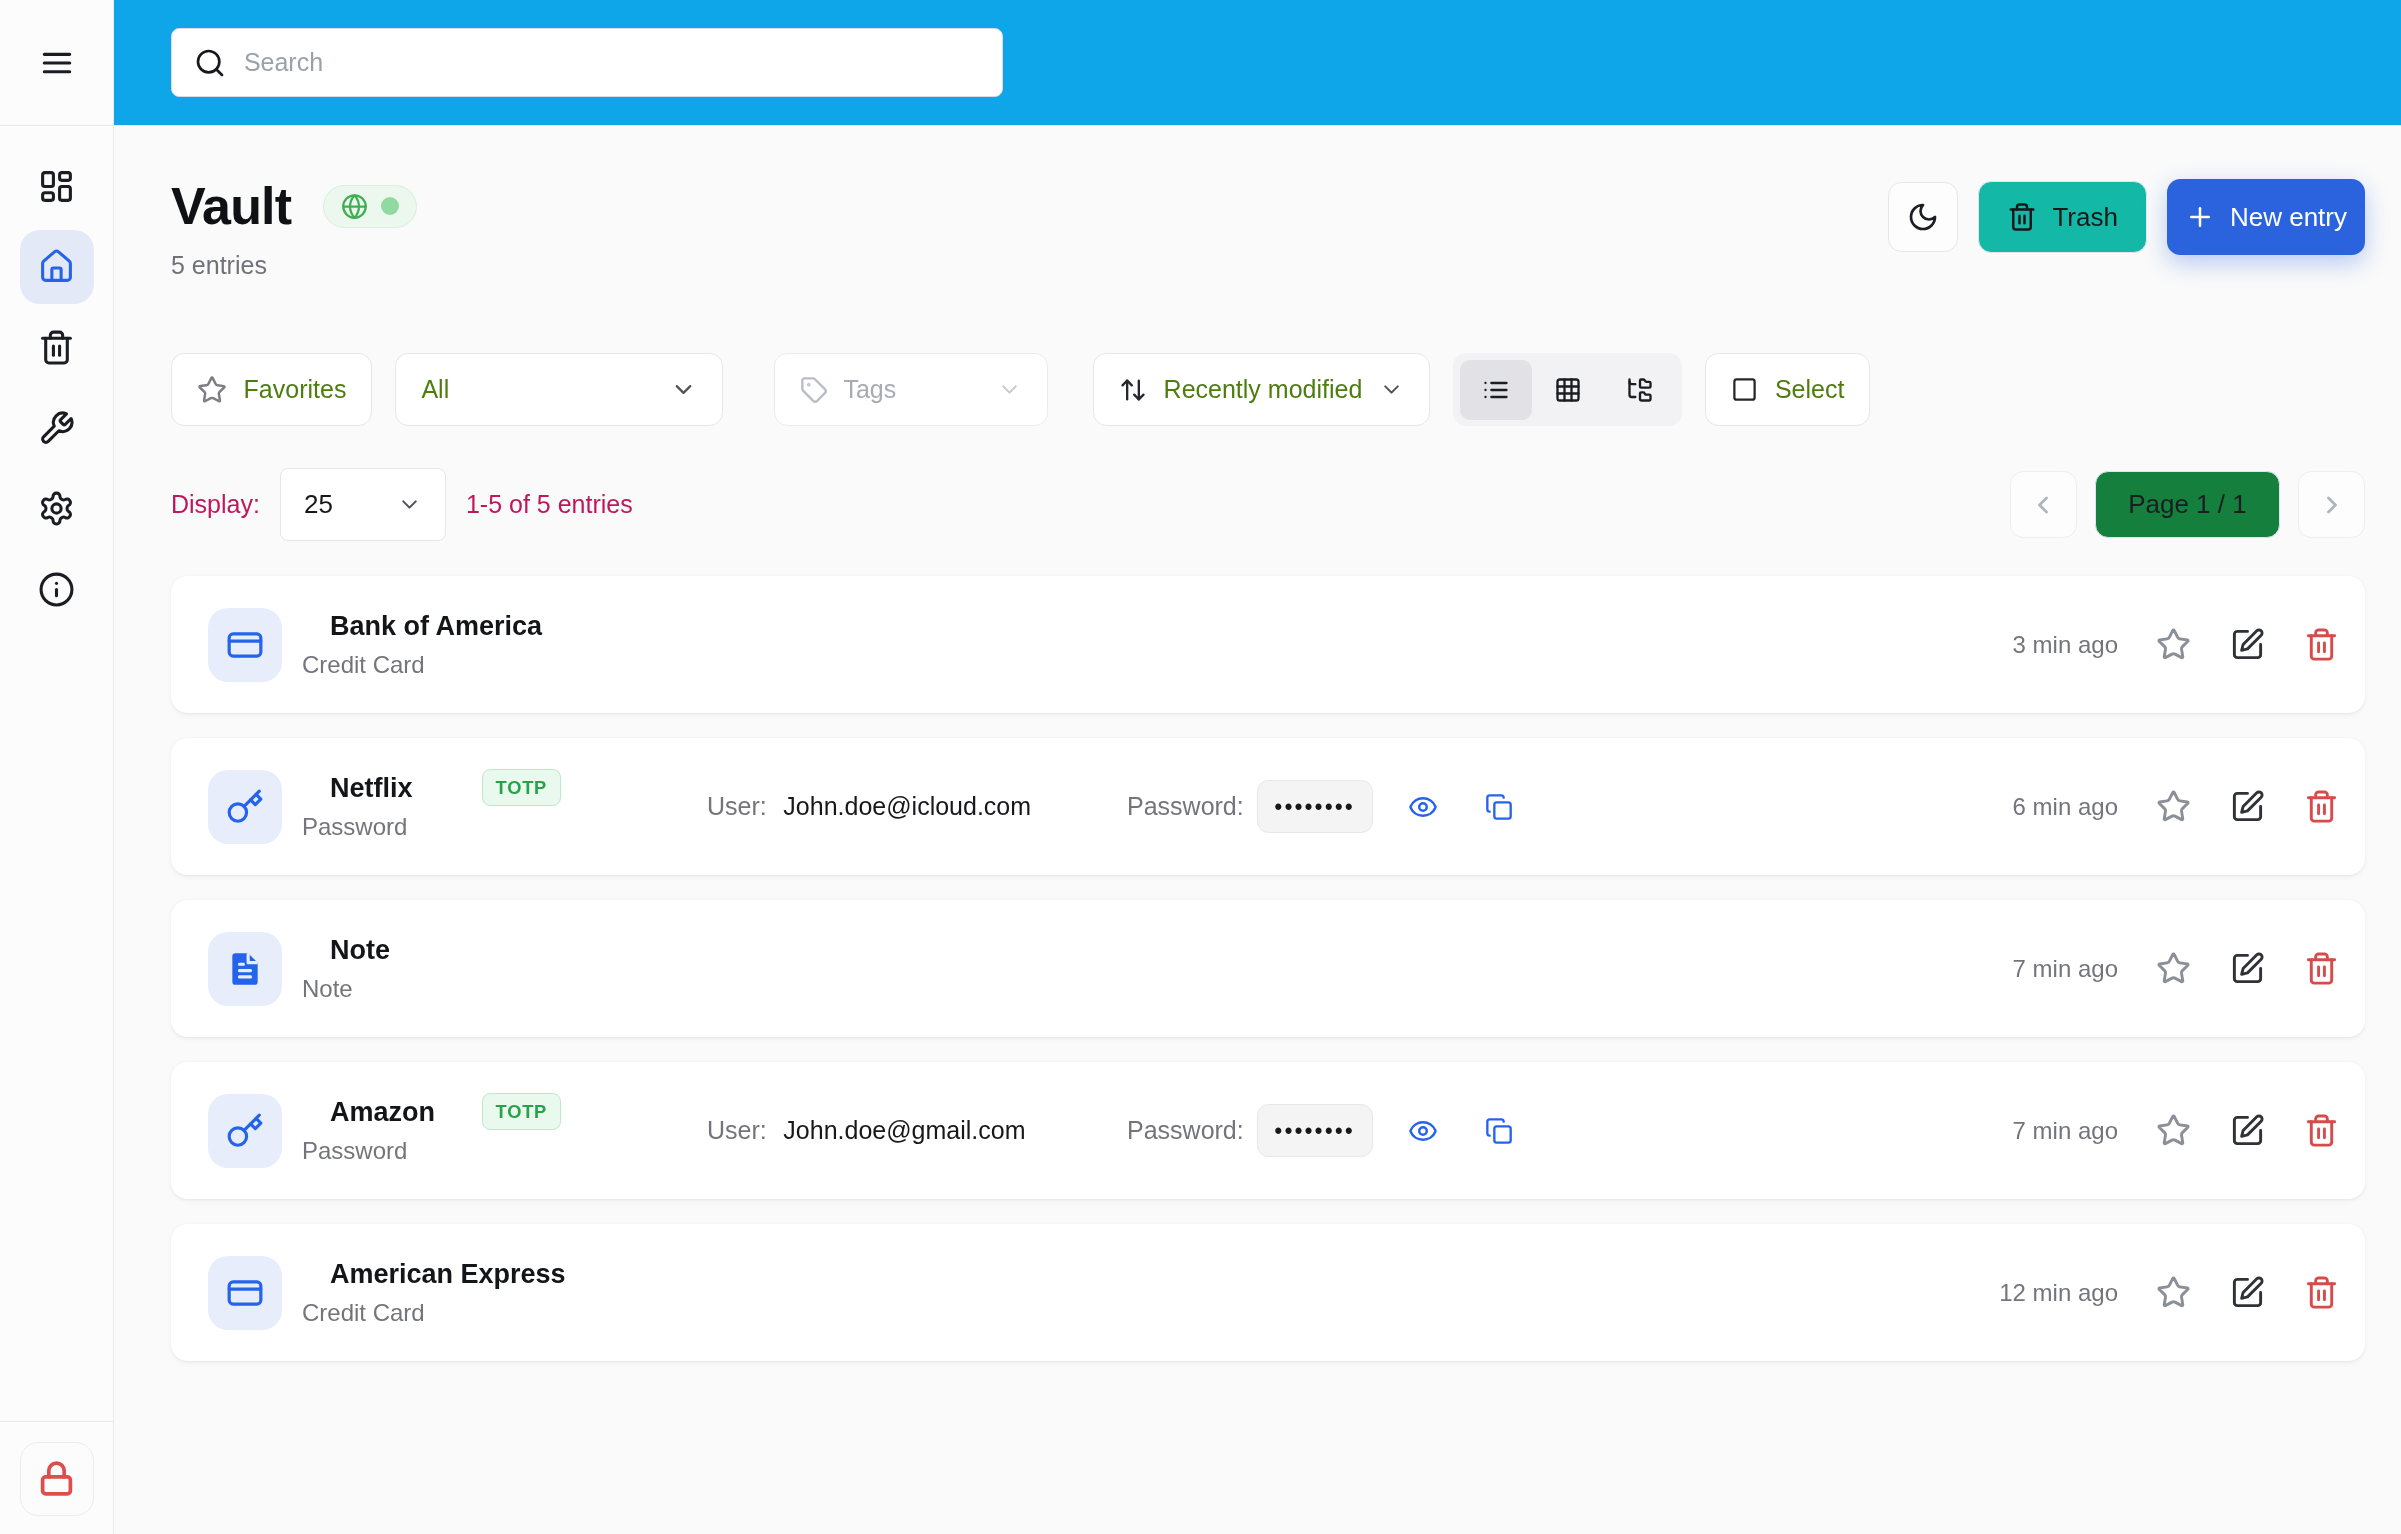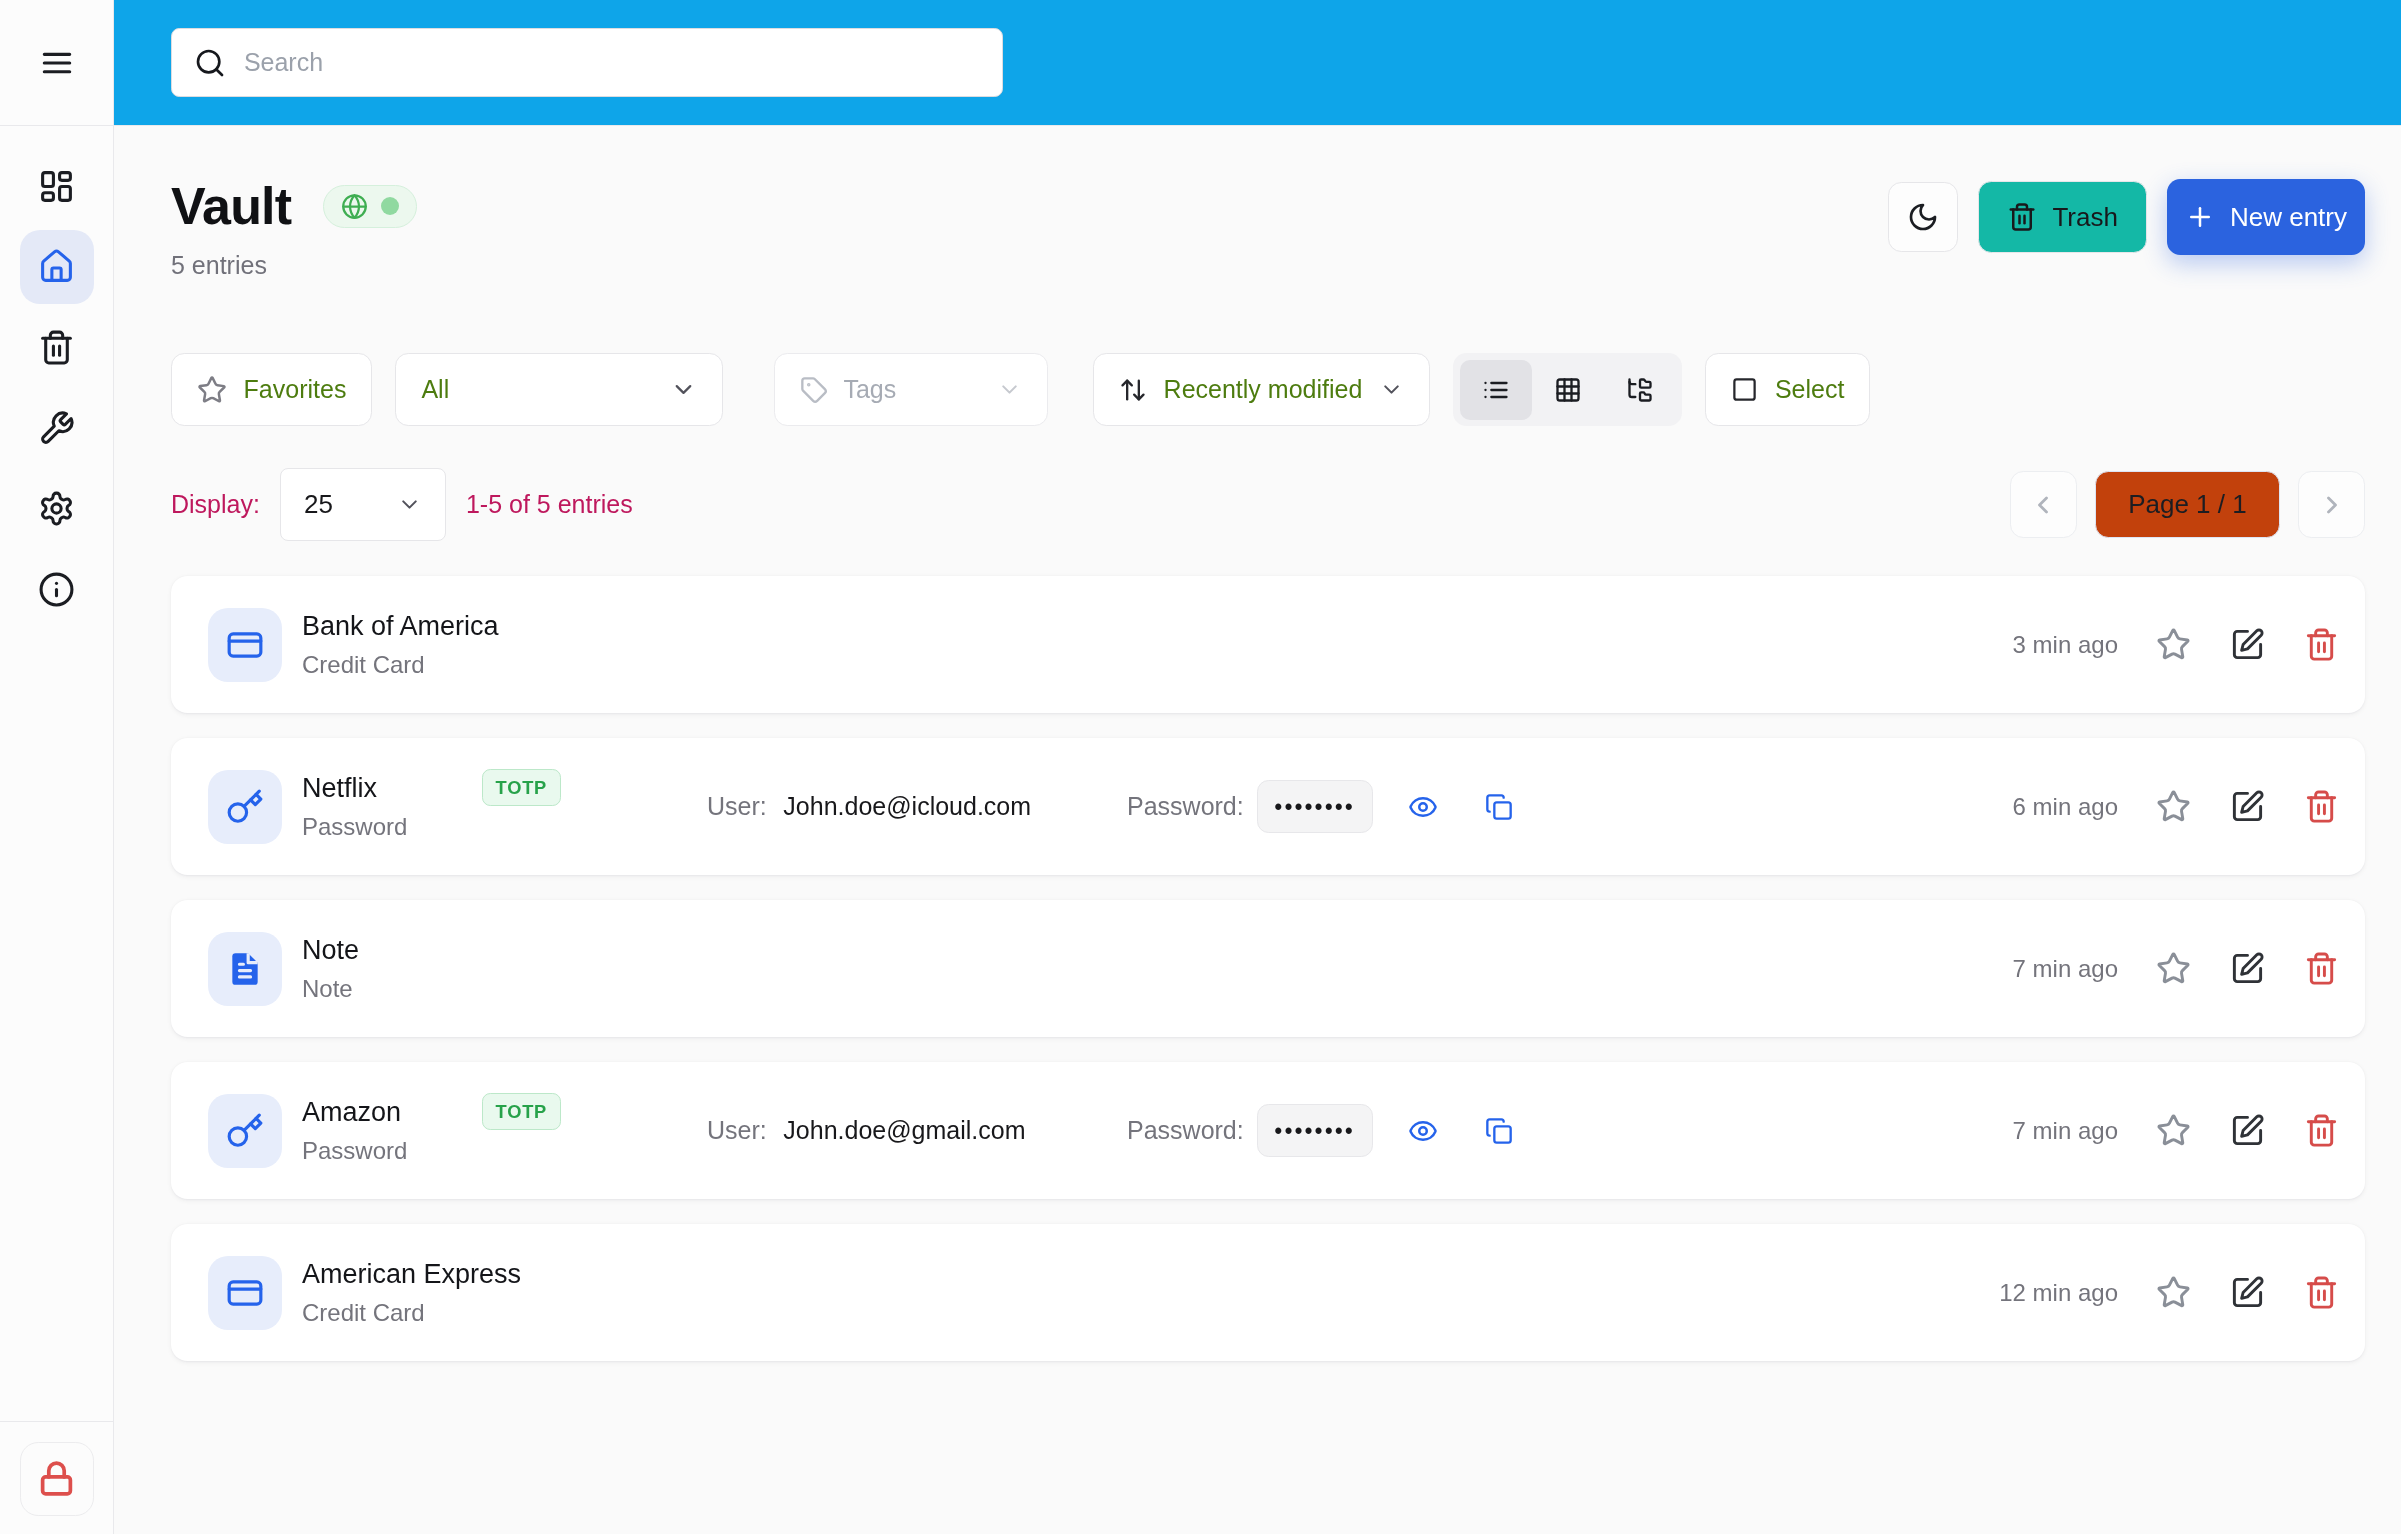--- a/index.html
+++ b/index.html
@@ -66,32 +66,32 @@
 
   
   .list-controls { margin-top:42px; display:flex; align-items:center; justify-content:space-between; }
   .lc-left { display:flex; align-items:center; gap:20px; }
   .display-label, .range-text { font-size:25px; color:#be185d; }
   .page-size { width:166px; height:73px; background:#fff; border:1.7px solid #e6e6e9; border-radius:8px;
     padding:4px 23px; display:flex; align-items:center; justify-content:space-between; font-size:26px; cursor:pointer; }
   .lc-right { display:flex; align-items:center; gap:18.3px; }
   .pg-btn { width:67px; height:67px; border-radius:13.3px; border:1.7px solid #eceef1; background:#fdfdfd;
     display:flex; align-items:center; justify-content:center; color:#b0b4bc; cursor:pointer; }
-  .pg-pill { height:67px; padding:0 32px; border-radius:13.3px; background:#c2410c; border:1.7px solid #dde4f4;
+  .pg-pill { height:67px; padding:0 32px; border-radius:13.3px; background:#15803d; border:1.7px solid #dde4f4;
     display:flex; align-items:center; font-size:26px; color:#1c1d22; }
 
   
   .entry-list { margin-top:35px; display:flex; flex-direction:column; gap:25px; }
   .entry-card { height:137px; background:#fff; border-radius:16.6px;
     box-shadow:0 1.7px 5px rgba(16,24,40,.05), 0 0.8px 1.7px rgba(16,24,40,.04);
     display:flex; align-items:center; padding:0 25px 0 37px; }
   .entry-icon { flex:0 0 74px; width:74px; height:74px; border-radius:20px; background:#e7edfb;
     display:flex; align-items:center; justify-content:center; color:#2563eb; }
   .entry-titles { flex:0 0 180px; margin-left:20px; display:flex; flex-direction:column; gap:10px; white-space:nowrap; }
-  .entry-title { font-size:27px; font-weight:400; line-height:30px; color:#141519; }
+  .entry-title { font-size:27px; font-weight:700; line-height:30px; color:#141519;margin-left:28px; }
   .entry-type { font-size:24px; line-height:28px; color:#74747c; }
   .badge-col { flex:0 0 225px; display:flex; align-items:center; }
   .totp-badge { margin-bottom:38px; font-size:18.3px; font-weight:700; letter-spacing:0.8px; color:#27a24a;
     background:#e9f9ee; border:1.7px solid #bce8c9; border-radius:8.3px; padding:6.7px 12.5px; }
   .cred-col { flex:0 0 420px; display:flex; align-items:center; gap:16.6px; font-size:25px; }
   .cred-col .k { color:#74747c; }
   .pass-col { display:flex; align-items:center; font-size:25px; }
   .pass-col .k { color:#74747c; margin-right:13.3px; }
   .mask-pill { height:53px; border-radius:11.6px; background:#f4f4f5; border:1.7px solid #e7e7ea;
     display:flex; align-items:center; padding:0 16.6px; font-size:21.6px; font-weight:700; letter-spacing:2.5px; color:#18181b; }

